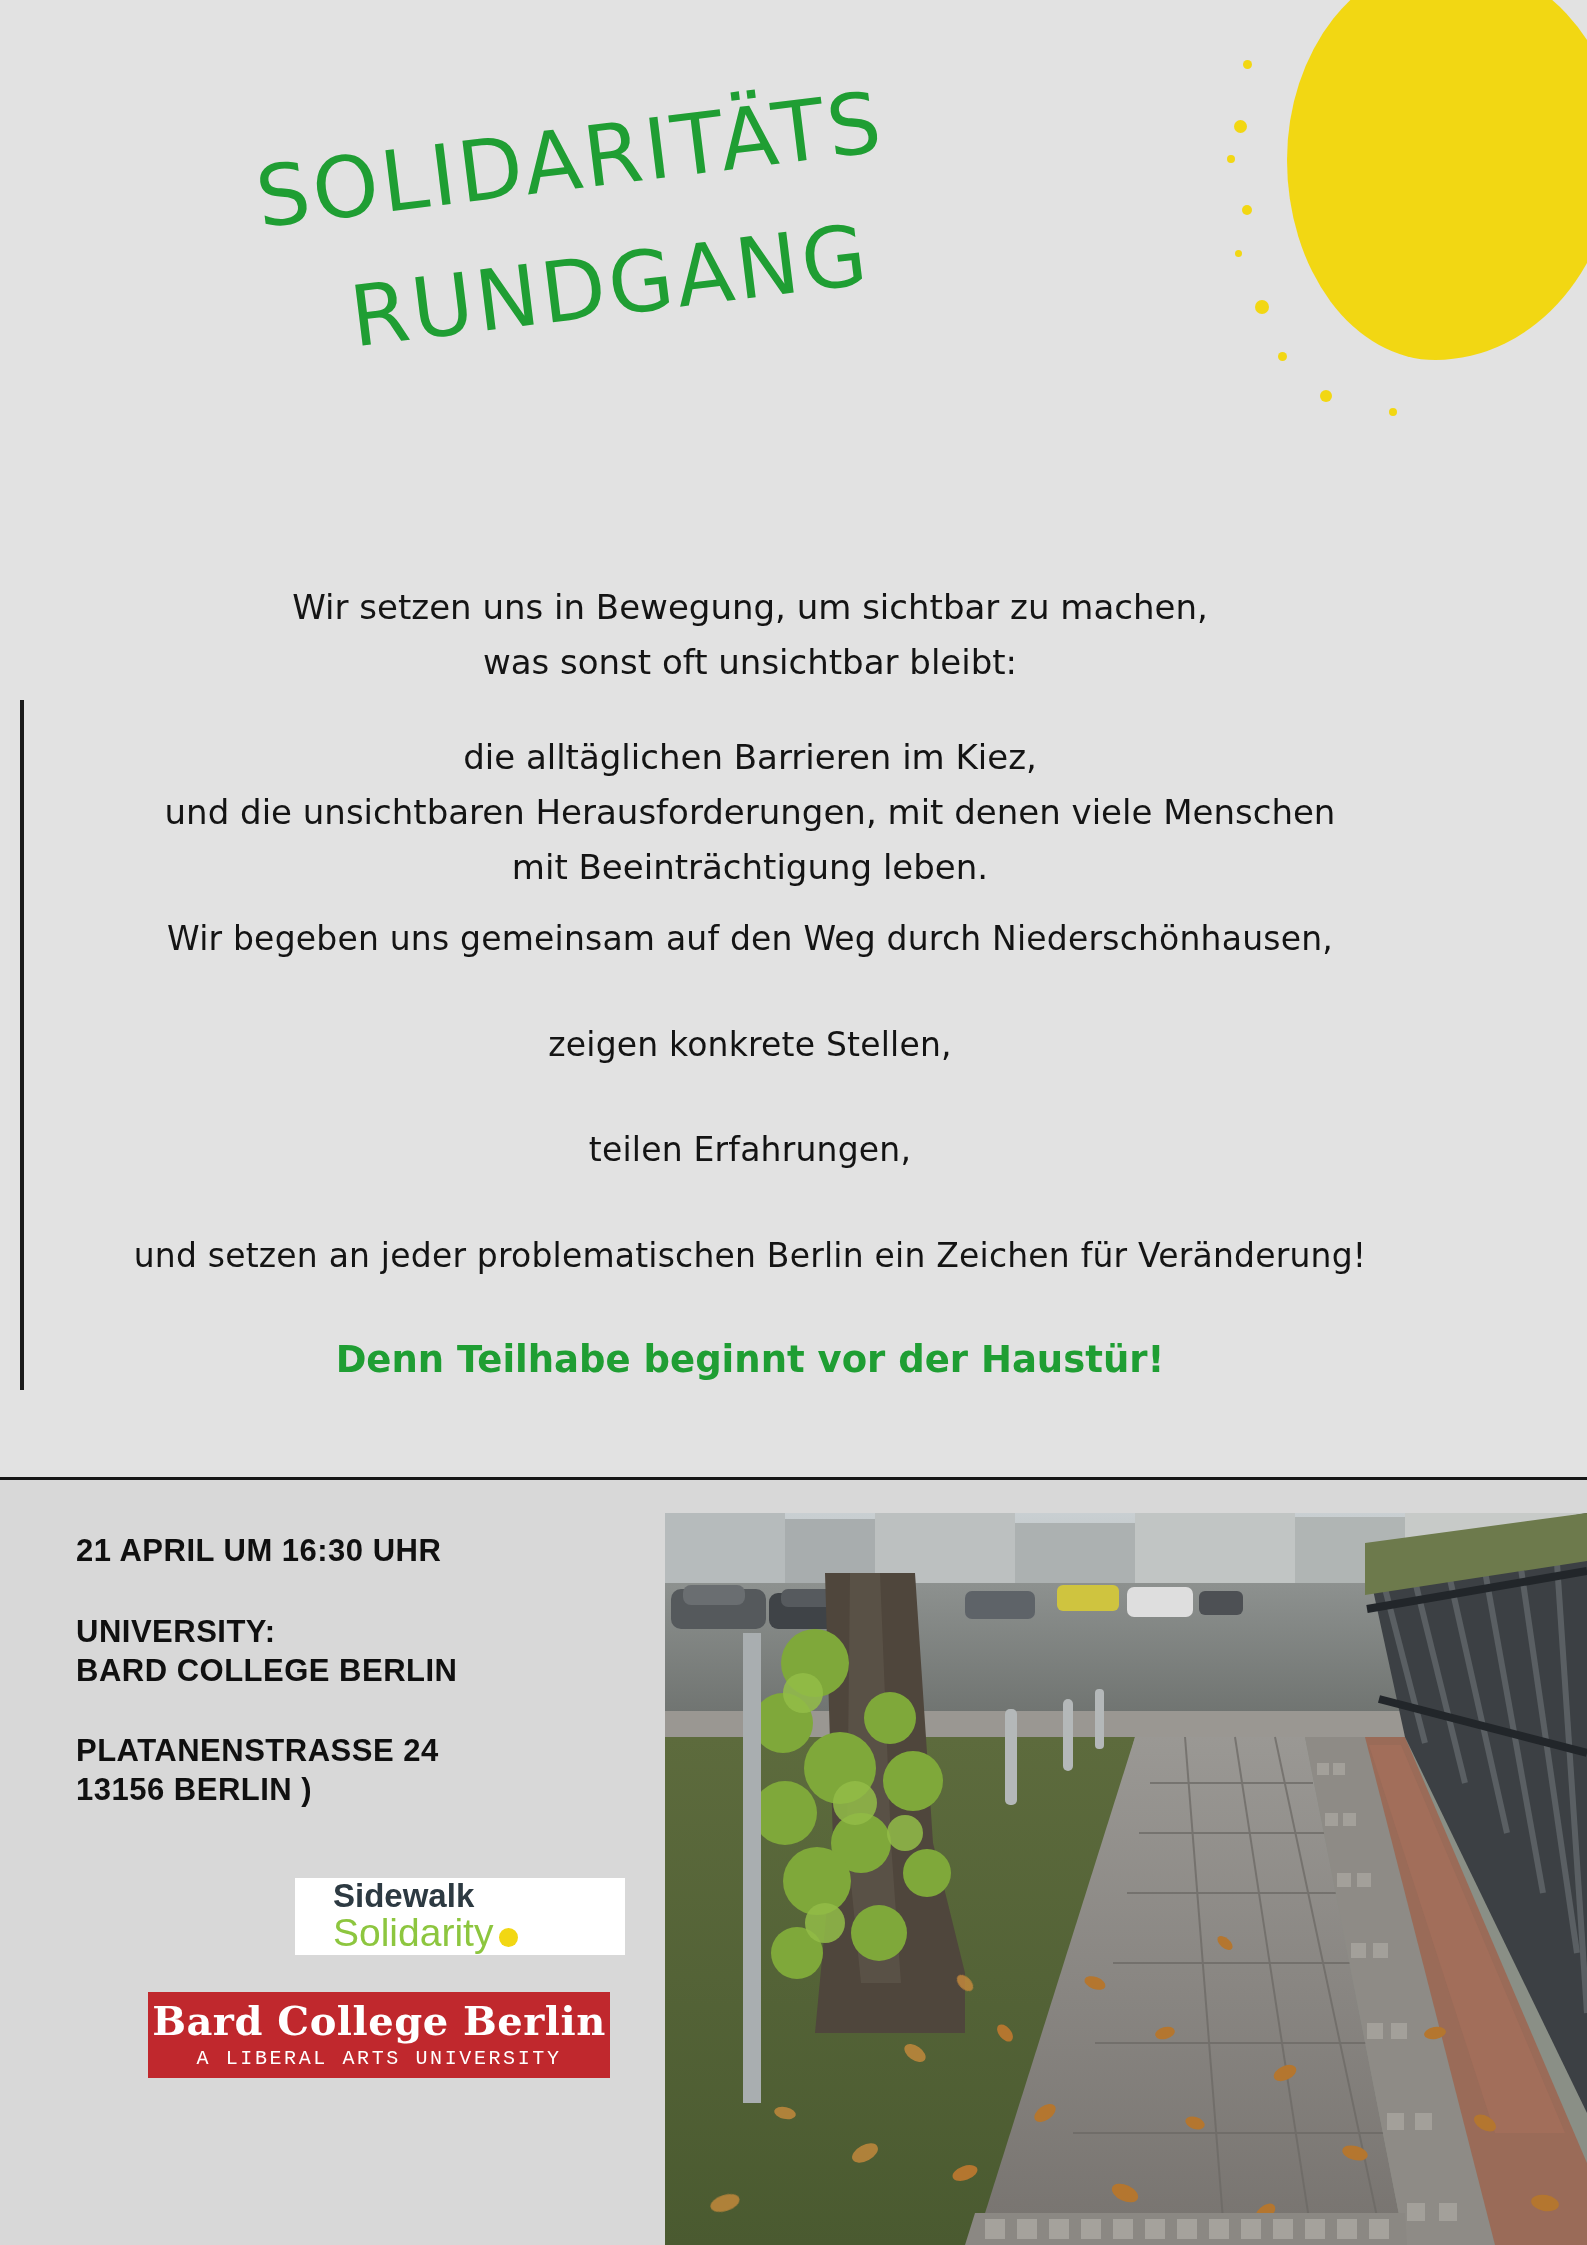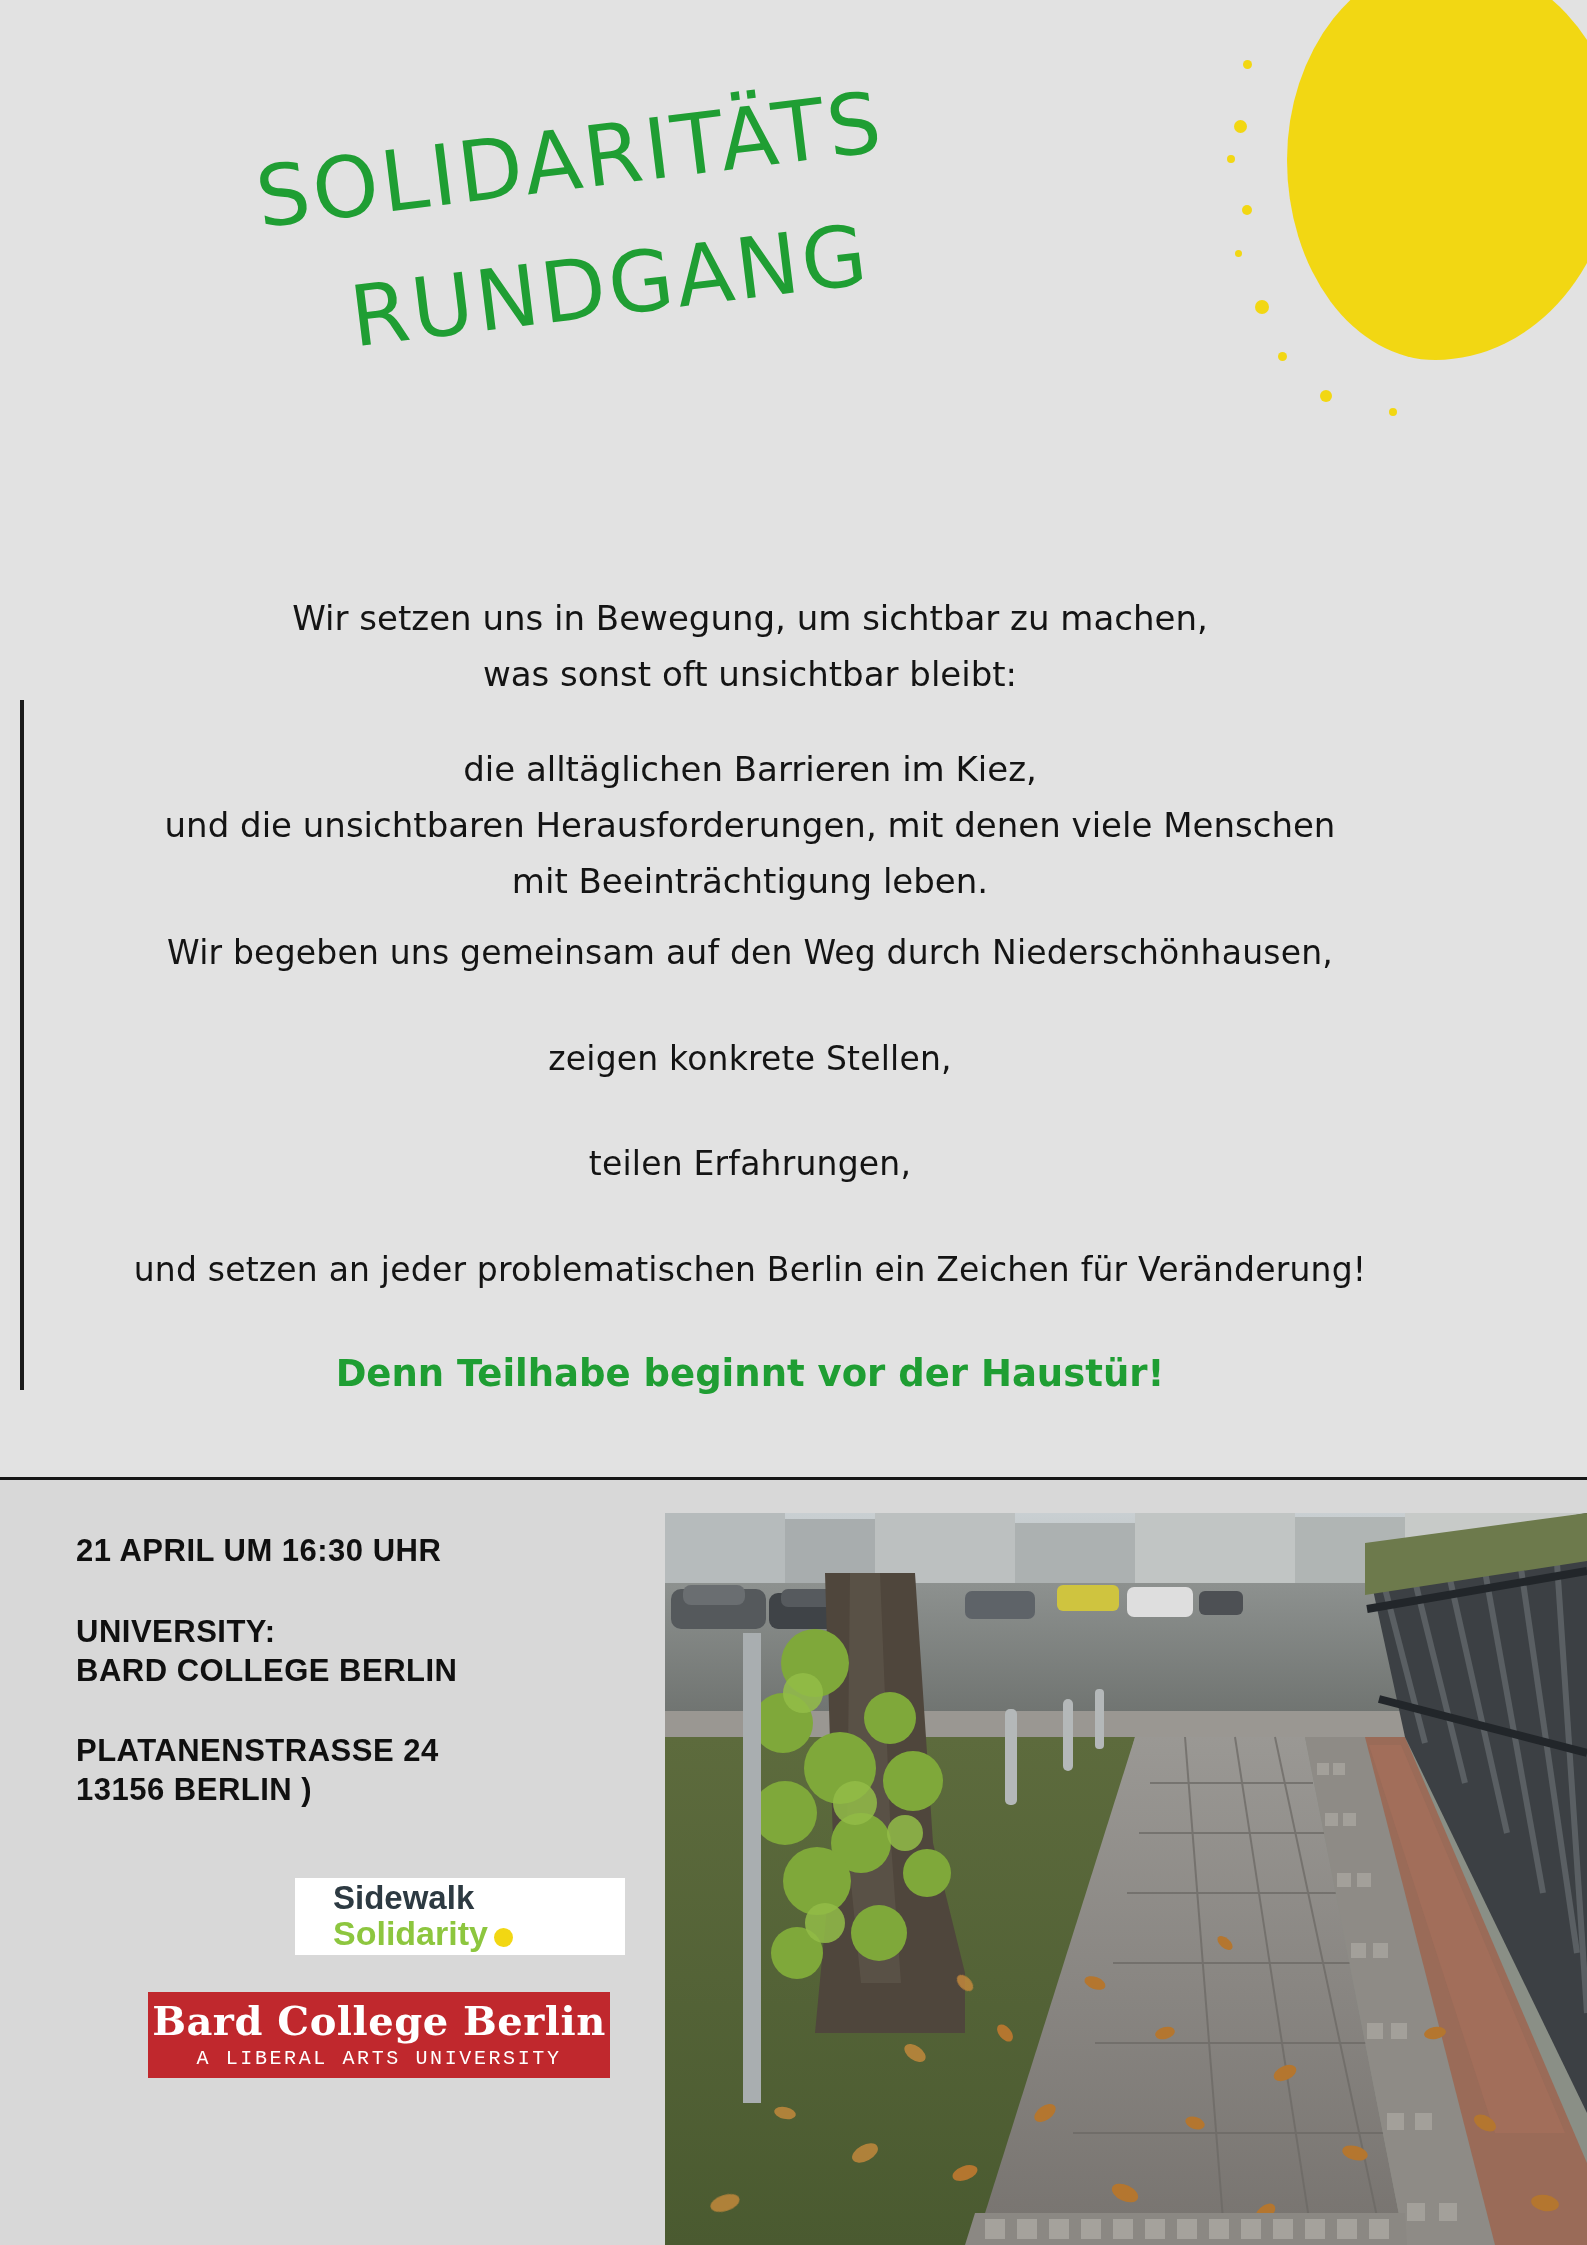--- a/index.html
+++ b/index.html
@@ -90,21 +90,21 @@
     position: absolute;
     left: 0;
     top: 585px;
     width: 1500px;
     text-align: center;
     color: #141414;
   }
   .para {
     font-size: 34px;
     line-height: 1.32;
-    margin: 11px 0 10px 0;
+    margin: 0 0 10px 0;
     font-family: "DejaVu Sans", sans-serif;
   }
   .para.gap-top { margin-top: 50px; }
   .para.handwrite {
     font-size: 33px;
     letter-spacing: 0.2px;
   }
   .para.spaced { margin-top: 62px; }
   .para.final {
     margin-top: 58px;
@@ -170,22 +170,22 @@
     font-size: 33px;
     color: #2d3a42;
     line-height: 1.05;
   }
   .logo-sidewalk .l2row {
     display: flex;
     align-items: center;
   }
   .logo-sidewalk .l2 {
     font-family: "Liberation Sans", sans-serif;
-    font-weight: bold;
-    font-size: 34px;
+    font-weight: normal;
+    font-size: 39px;
     color: #8dc63f;
     line-height: 1.05;
   }
   .logo-dot {
     width: 19px;
     height: 19px;
     border-radius: 50%;
     background: #f2d713;
     margin-left: 6px;
     margin-top: 8px;

